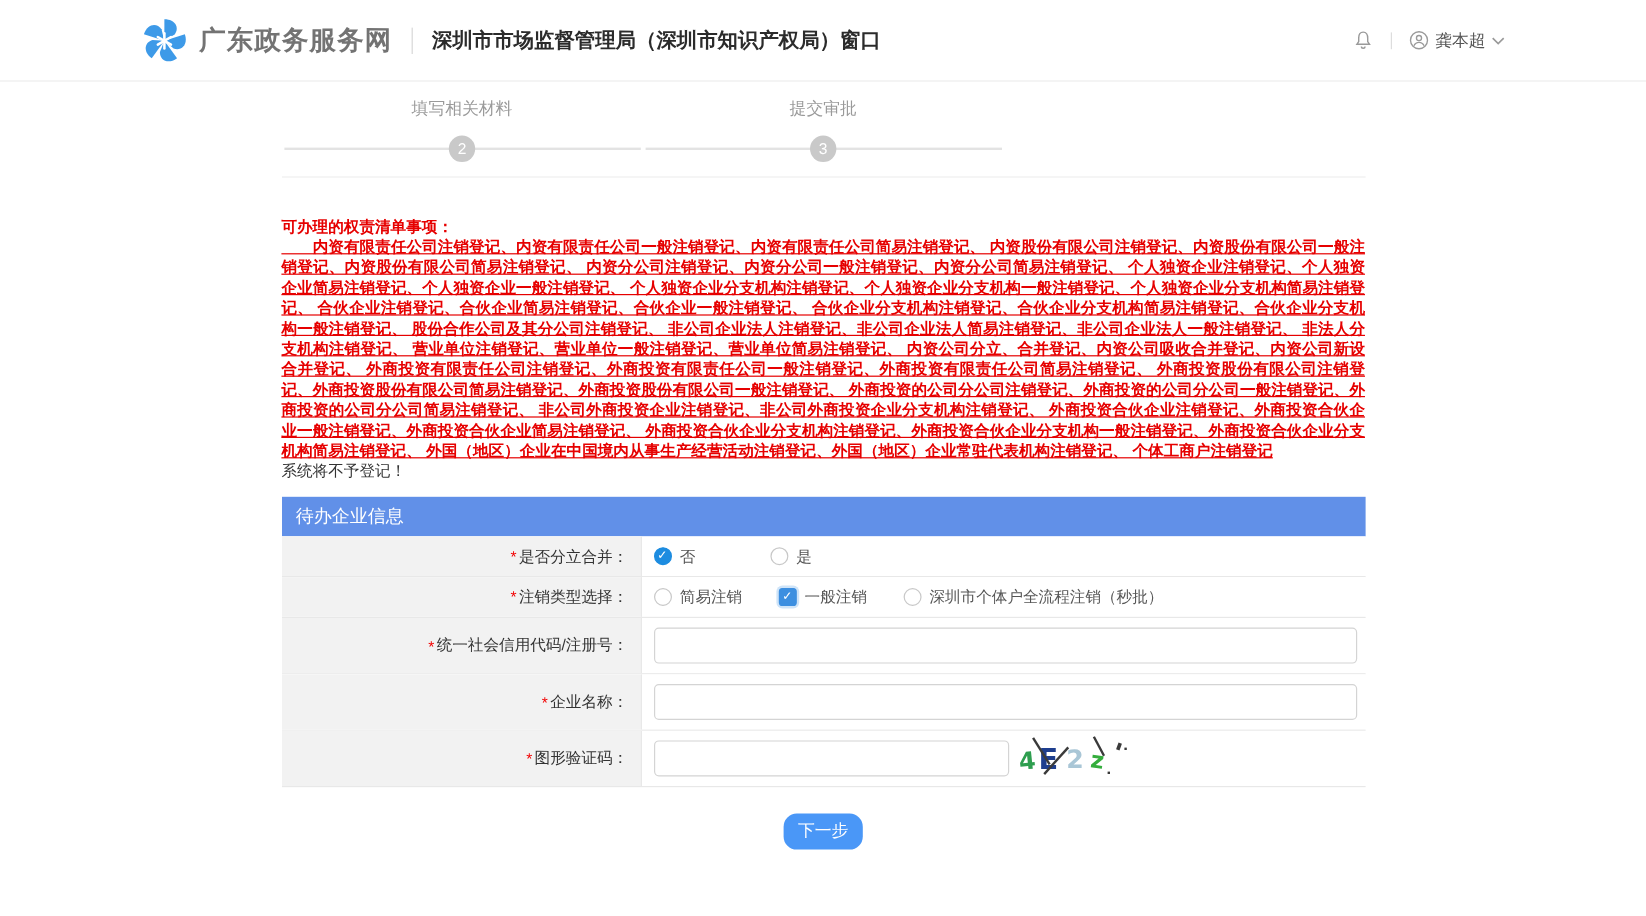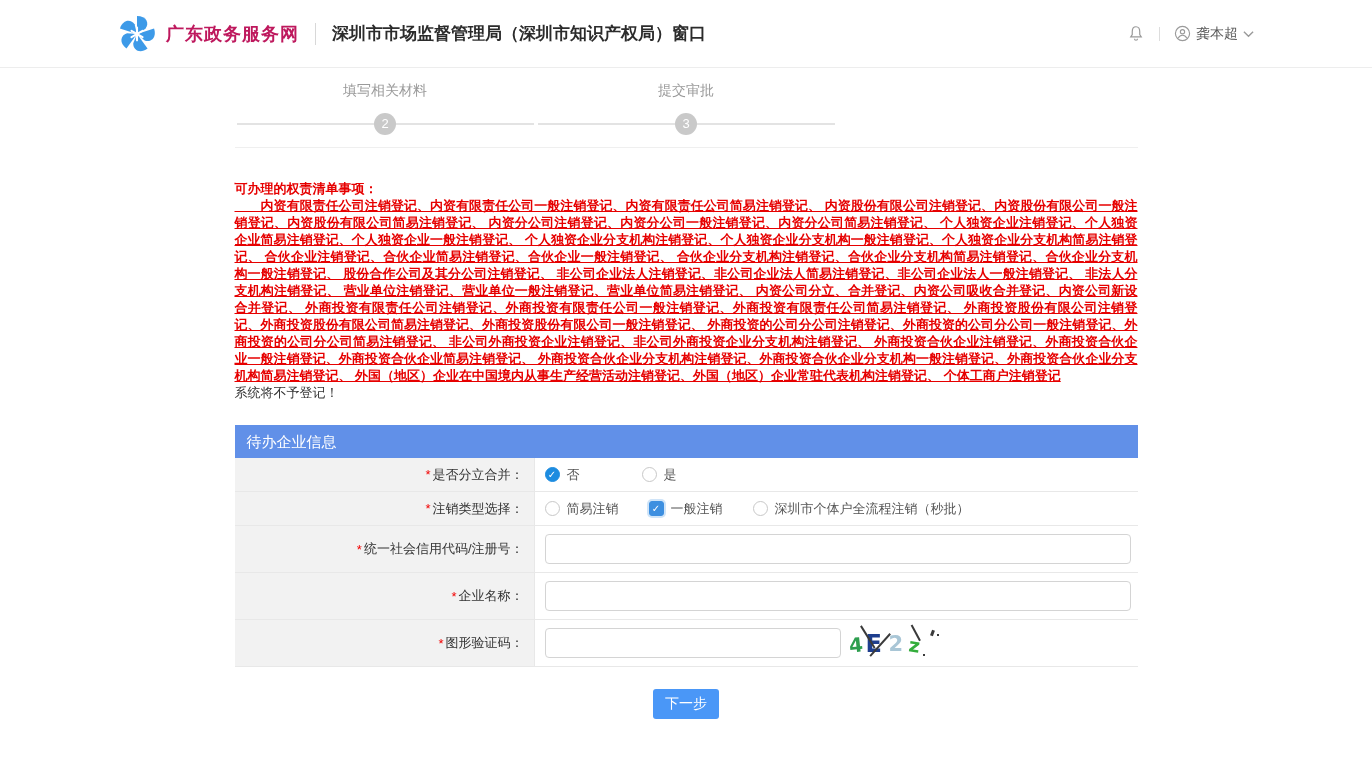--- a/index.html
+++ b/index.html
@@ -4,21 +4,21 @@
 <style>
   * { margin:0; padding:0; box-sizing:border-box; }
   html,body { width:1372px; height:763px; overflow:hidden; background:#fff;
     font-family:"Liberation Sans","DejaVu Sans",sans-serif; }
 
   
   .header { height:68px; border-bottom:1px solid #ededed; display:flex;
     align-items:center; justify-content:space-between; padding:0 118px; background:#fff; }
   .header-left { display:flex; align-items:center; }
   .logo { width:38px; height:38px; }
-  .brand { font-size:18px; font-weight:bold; color:#be185d; margin-left:10px; letter-spacing:1px;font-family:Liberation Serif, serif; }
+  .brand { font-size:22px; font-weight:bold; color:#737373; margin-left:10px; letter-spacing:1px;font-family:Liberation Serif, serif; }
   .v-sep { width:1px; height:22px; background:#d8d8d8; margin:0 16px; }
   .window-title { font-size:17px; font-weight:bold; color:#2b2b2b; }
   .header-right { display:flex; align-items:center; color:#8a8a8a; }
   .bell-wrap { cursor:pointer; display:flex; align-items:center; }
   .sep2 { width:1px; height:14px; background:#ddd; margin:0 14px; }
   .user { display:flex; align-items:center; font-size:14px; color:#555; cursor:pointer; }
   .user-icon { margin-right:5px; display:flex; }
   .chevron { margin-left:5px; display:flex; }
 
   
@@ -37,21 +37,21 @@
     font-size:13px; line-height:22px; text-align:center; margin:0 auto; position:relative; }
   .step.active .step-circle { background:#52b21e; }
   .steps-divider { border-top:1px solid #efefef; margin-top:12px; }
 
   
   .notice { margin-top:32px; color:#e60000; font-weight:bold; font-size:13px; line-height:17px; }
   .notice-body { text-align:justify;text-decoration:underline; }
   .instructions { font-size:13px; color:#333; line-height:17px; font-weight:normal; }
 
   
-  .form-section { margin-top:24px; }
+  .form-section { margin-top:13px; }
   .form-title { height:33px; background:#6190e8; color:#fff; font-size:15px;
     line-height:33px; padding-left:12px; }
   .form-row { display:flex; border-bottom:1px solid #e8e8e8; background:#fff; }
   .cell-label { width:300px; background:#f2f2f2; display:flex; align-items:center;
     justify-content:flex-end; padding-right:10px; font-size:13px; color:#333;
     border-right:1px solid #e8e8e8; }
   .required { color:#f20000; margin-right:2px; }
   .cell-value { flex:1; display:flex; align-items:center; padding-left:10px; }
   .row-sm { height:34px; } .row-lg { height:47px; }
 
@@ -79,21 +79,21 @@
   .noise { position:absolute; background:#3a3a3a; }
   .n1 { width:26px; height:1.5px; left:8px;  top:10px; transform:rotate(58deg); }
   .n2 { width:30px; height:1.5px; left:18px; top:18px; transform:rotate(-48deg); }
   .n3 { width:18px; height:1.5px; left:60px; top:6px;  transform:rotate(62deg); }
   .n4 { width:3px;  height:6px;   left:84px; top:4px;  transform:rotate(20deg); }
   .n5 { width:2px;  height:2px;   left:90px; top:8px; }
   .n6 { width:2px;  height:2px;   left:76px; top:28px; }
 
   .next-btn-wrap { text-align:center; margin-top:22px; }
   .next-btn { width:66px; height:30px; background:#4a97f7; color:#fff; border:none;
-    border-radius:3px; font-size:14px; cursor:pointer; }
+    border-radius:11px; font-size:14px; cursor:pointer; }
 </style>
 </head>
 <body>
 
 <div class="header">
   <div class="header-left">
     <span class="logo">
       <svg width="38" height="38" viewBox="0 0 36 36">
         <g fill="#3d9ae8">
           <path d="M18 18 L18 1 C27 1 30 8 26 13 Z"></path>

